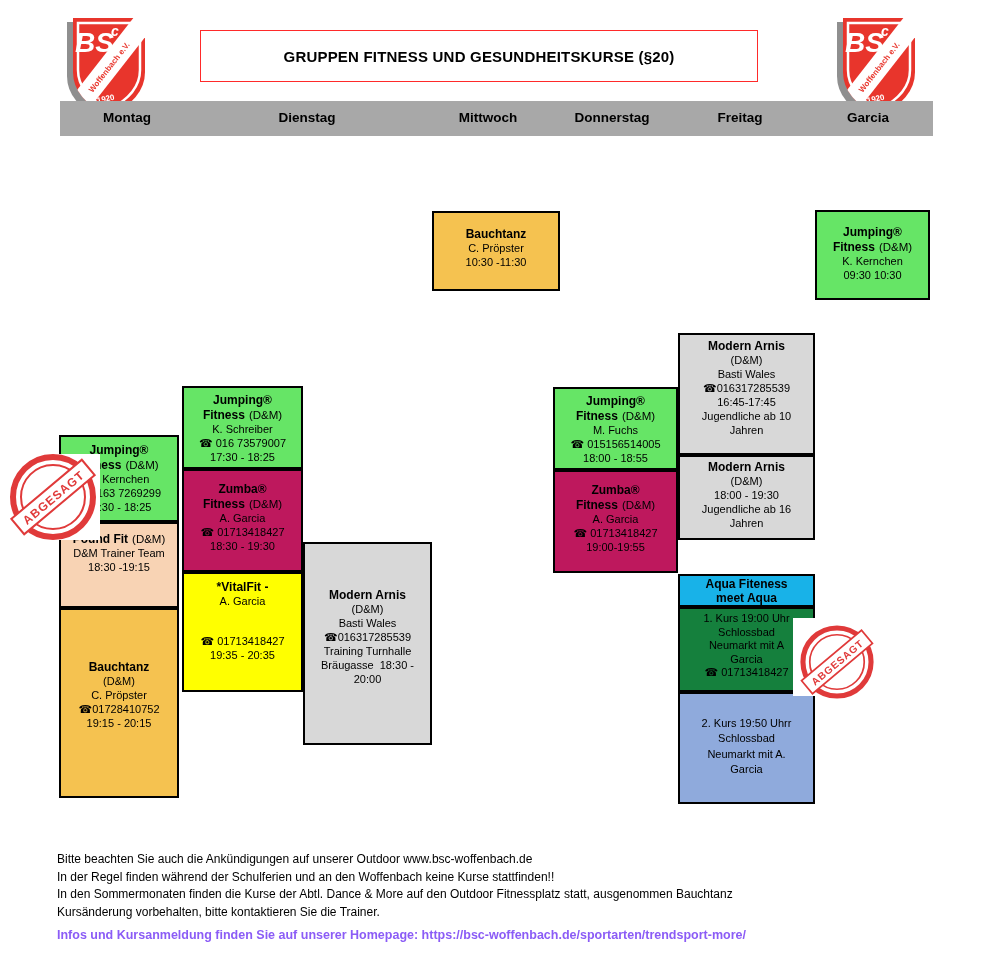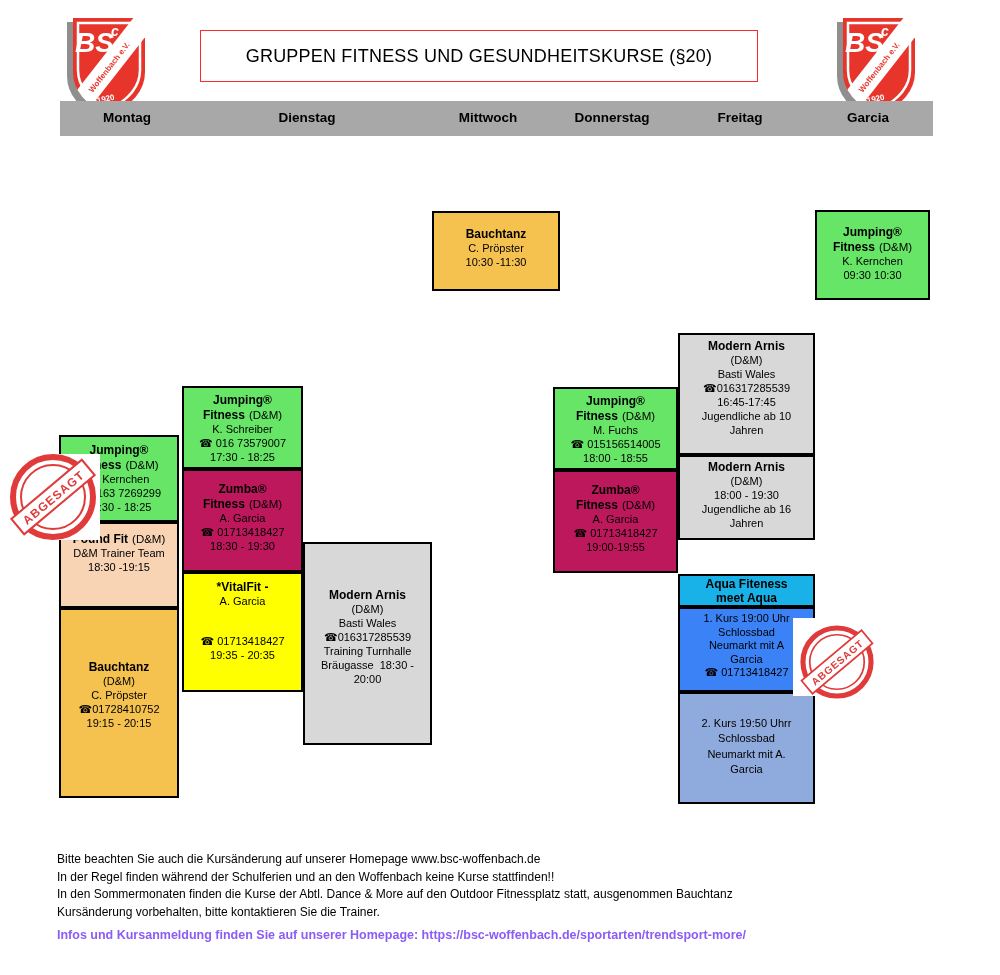--- a/index.html
+++ b/index.html
@@ -2,40 +2,40 @@
 <html><head>
 <meta charset="utf-8">
 <style>
   html,body{margin:0;padding:0;background:#fff;}
   #canvas{position:relative;width:1000px;height:975px;background:#fff;overflow:hidden;
           font-family:"Liberation Sans",sans-serif;color:#000;}
 
   
   .titlebox{position:absolute;left:200px;top:30px;width:556px;height:50px;border:1.5px solid #ff2a2a;
             display:flex;align-items:center;justify-content:center;background:#fff;}
-  .titlebox span{font-weight:normal;font-size:18px;letter-spacing:.2px;}
+  .titlebox span{font-weight:bold;font-size:15px;letter-spacing:.2px;}
 
   
   .daybar{position:absolute;left:60px;top:101px;width:873px;height:35px;background:#a8a8a8;}
   .day{position:absolute;top:110px;transform:translateX(-50%);font-weight:bold;font-size:13.5px;}
 
   
   .course{position:absolute;border:2px solid #000;box-sizing:border-box;text-align:center;
           font-size:11px;line-height:1.27;display:block;}
   .line{white-space:pre-wrap;}
   .tb{font-weight:bold;font-size:12px;}
   .t2s{margin-left:4px;font-size:11.5px;}
   .green{background:#66e566;}
   .pink{background:#be185d;}
   .peach{background:#f8d3b4;}
   .orange{background:#f5c250;}
   .yellow{background:#ffff00;}
   .gray{background:#d8d8d8;}
   .aquahead{background:#18b2e8;}
-  .aqualight{background:#3b82f6;}
+  .aqualight{background:#15803d;}
   .aquablue{background:#8faadc;}
 
   
   .stamp-patch{position:absolute;background:#fff;}
   .stamp{position:absolute;}
   .stamp svg text{font-family:"Liberation Sans",sans-serif;}
 
   
   .footer{position:absolute;left:57px;top:851px;font-size:12px;line-height:1.46;}
   .footer .hl{color:#8b5cf6;font-weight:bold;font-size:12.5px;margin-top:5px;}
@@ -244,20 +244,20 @@
       <circle cx="47" cy="47" r="40" fill="none" stroke="#e03a3a" stroke-width="6"></circle>
       <circle cx="47" cy="47" r="32" fill="none" stroke="#e03a3a" stroke-width="2"></circle>
       <g transform="rotate(-40 47 47)">
         <rect x="1" y="37" width="92" height="20" fill="#fff" stroke="#e03a3a" stroke-width="2"></rect>
         <text x="47" y="52" text-anchor="middle" font-size="12" font-weight="bold" fill="#e03a3a" letter-spacing="1">ABGESAGT</text>
       </g>
     </svg>
   </div>
 
   <div class="footer">
-    <div>Bitte beachten Sie auch die Kursänderung auf unserer Homepage www.bsc-woffenbach.de</div>
+    <div>Bitte beachten Sie auch die Ankündigungen auf unserer Outdoor www.bsc-woffenbach.de</div>
     <div>In der Regel finden während der Schulferien und an den Woffenbach keine Kurse stattfinden!!</div>
     <div>In den Sommermonaten finden die Kurse der Abtl. Dance &amp; More auf den Outdoor Fitnessplatz statt, ausgenommen Bauchtanz</div>
     <div>Kursänderung vorbehalten, bitte kontaktieren Sie die Trainer.</div>
     <div class="hl">Infos und Kursanmeldung finden Sie auf unserer Homepage: https://bsc-woffenbach.de/sportarten/trendsport-more/</div>
   </div>
 
 </div>
 
 </body></html>

